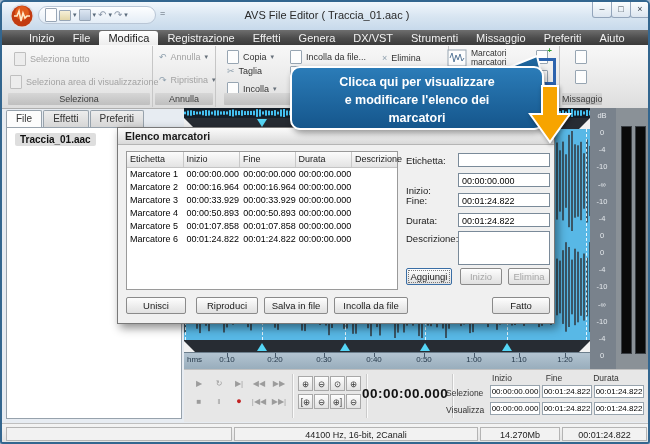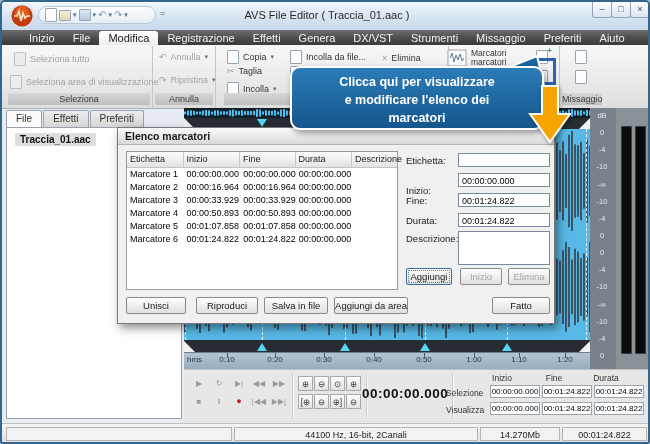--- a/index.html
+++ b/index.html
@@ -796,21 +796,21 @@
     <span class="flabel" style="top:87px;">Durata:</span>
     <div class="finput" style="top:85px;">00:01:24.822</div>
     <span class="flabel" style="top:105px;">Descrizione:</span>
     <div class="finput" style="top:103px;height:34px;"></div>
     <div class="btn focus" style="left:288px;top:140px;width:46px;">Aggiungi</div>
     <div class="btn dis" style="left:342px;top:140px;width:42px;">Inizio</div>
     <div class="btn dis" style="left:390px;top:140px;width:42px;">Elimina</div>
     <div class="btn" style="left:8px;top:169px;width:60px;text-align:center;">Unisci</div>
     <div class="btn" style="left:78px;top:169px;width:62px;">Riproduci</div>
     <div class="btn" style="left:146px;top:169px;width:64px;">Salva in file</div>
-    <div class="btn" style="left:216px;top:169px;width:74px;">Aggiungi da area</div>
+    <div class="btn" style="left:216px;top:169px;width:74px;">Incolla da file</div>
     <div class="btn" style="left:374px;top:169px;width:58px;">Fatto</div>
   </div>
 
   <svg class="abs tail" width="70" height="60">
     <polygon points="8,22 43,8 53,48" fill="#1E669E" stroke="#FFFFFF" stroke-width="2"></polygon>
   </svg>
   <div class="abs callout">
     <div>Clicca qui per visualizzare</div>
     <div>e modificare l'elenco dei</div>
     <div>marcatori</div>

